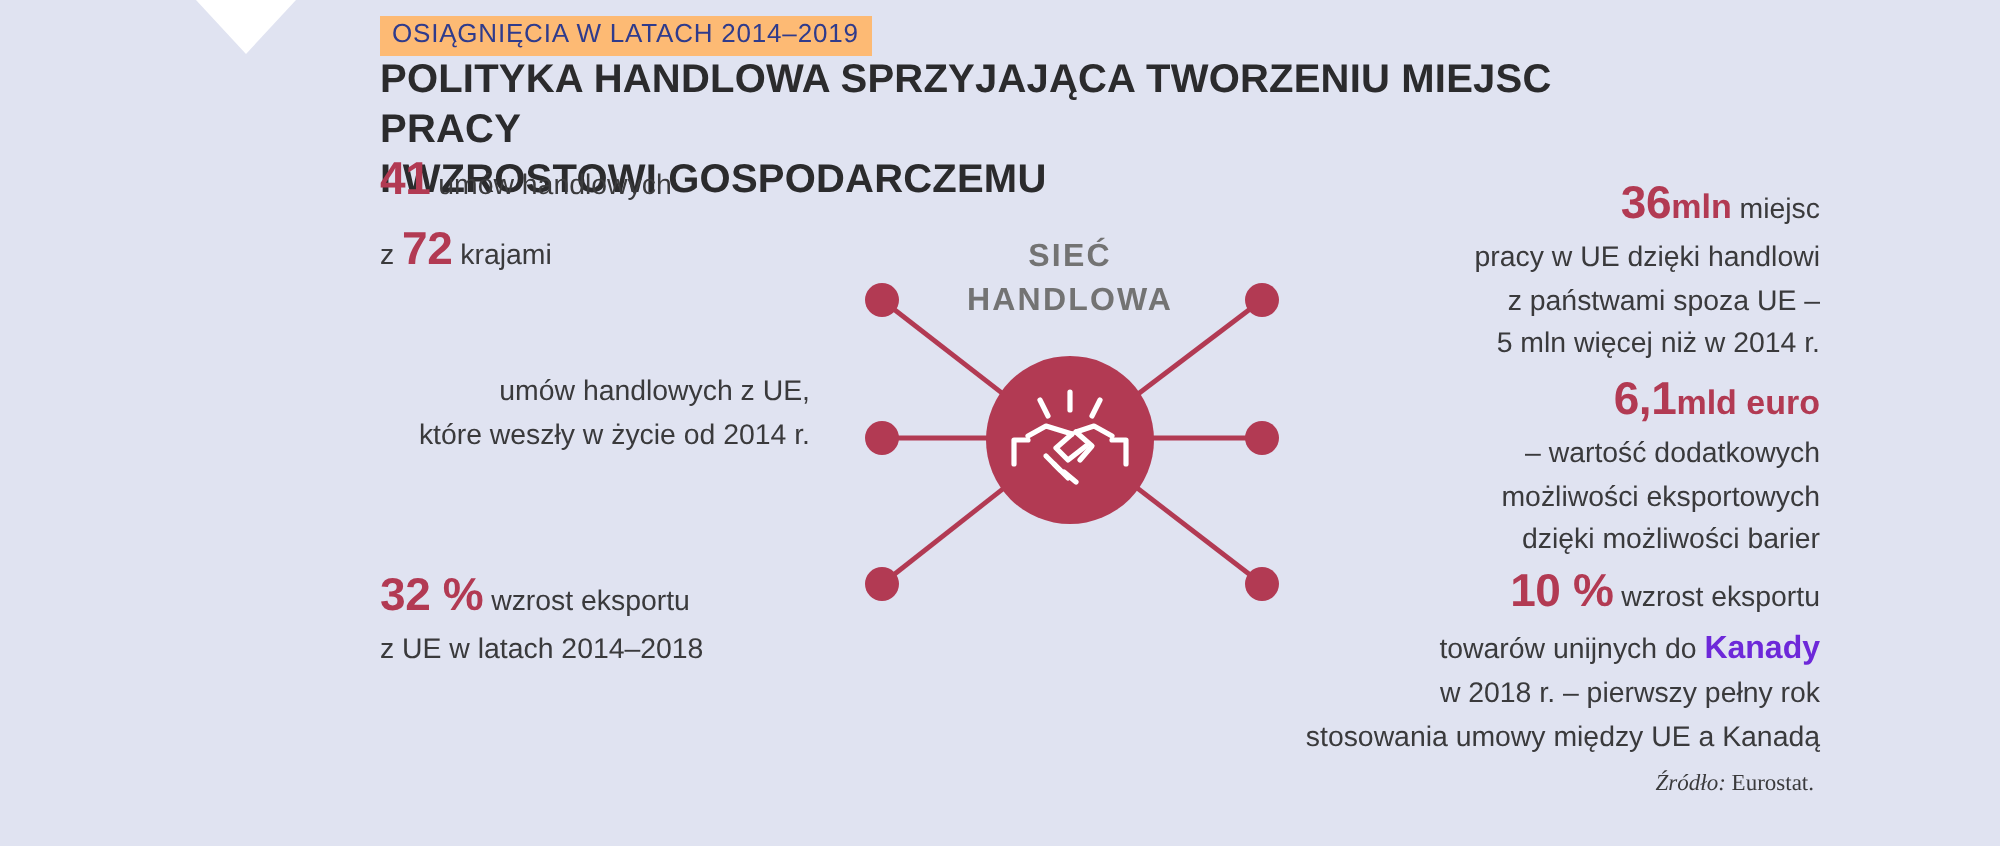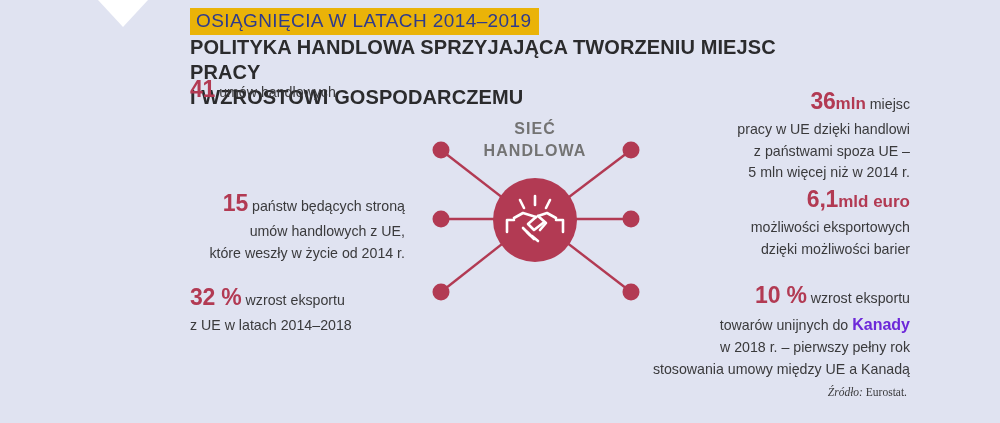--- a/index.html
+++ b/index.html
@@ -35,23 +35,23 @@
 
   
   .header {
     position: absolute;
     left: 190px;
     top: 8px;
     width: 640px;
   }
   .eyebrow {
     display: inline-block;
-    background: #eab308;
+    background: #fdba74;
     color: #2f3b8c;
-    font-size: 19px;
+    font-size: 13px;
     letter-spacing: 0.4px;
     padding: 2px 7px 3px 6px;
     line-height: 1.15;
     white-space: nowrap;
   }
   .headline {
     margin-top: 0;
     color: #2b2b2d;
     font-size: 20px;
     font-weight: bold;
@@ -143,26 +143,26 @@
     <div class="headline">
       <span>POLITYKA HANDLOWA SPRZYJAJĄCA TWORZENIU MIEJSC PRACY</span>
       <span class="l2">I WZROSTOWI GOSPODARCZEMU</span>
     </div>
   </div>
 
   <div class="fact fact-left-1">
     <div>
       <span class="big">41</span><span> umów handlowych</span>
     </div>
+    <div>
+      <span>z </span><span class="big">72</span><span> krajami</span>
+    </div>
   </div>
 
   <div class="fact fact-left-2">
-    <div>
-      <span class="big">15</span><span> państw będących stroną</span>
-    </div>
     <div>umów handlowych z UE,</div>
     <div>które weszły w życie od 2014 r.</div>
   </div>
 
   <div class="fact fact-left-3">
     <div>
       <span class="big">32 %</span><span> wzrost eksportu</span>
     </div>
     <div>z UE w latach 2014–2018</div>
   </div>
@@ -173,20 +173,21 @@
     </div>
     <div>pracy w UE dzięki handlowi</div>
     <div>z państwami spoza UE –</div>
     <div>5 mln więcej niż w 2014 r.</div>
   </div>
 
   <div class="fact fact-right-2">
     <div>
       <span class="big">6,1</span><span class="mid">mld euro</span>
     </div>
+    <div>– wartość dodatkowych</div>
     <div>możliwości eksportowych</div>
     <div>dzięki możliwości barier</div>
   </div>
 
   <div class="fact fact-right-3">
     <div>
       <span class="big">10 %</span><span> wzrost eksportu</span>
     </div>
     <div>
       <span>towarów unijnych do </span><span class="hl">Kanady</span>

